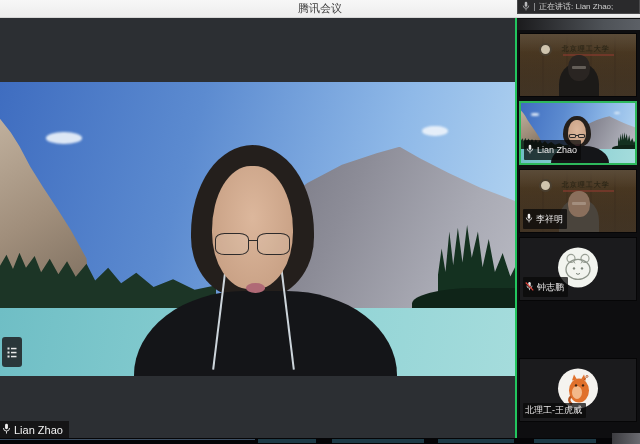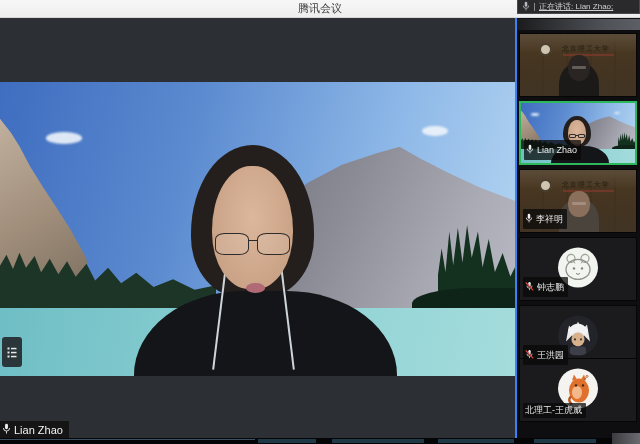--- a/index.html
+++ b/index.html
@@ -1,31 +1,31 @@
 <!DOCTYPE html>
 <html><head>
 <meta charset="utf-8">
 <style>
   html,body{margin:0;padding:0;background:#000;}
   *{box-sizing:border-box;}
   #app{position:relative;width:640px;height:444px;overflow:hidden;
-       font-family:"Liberation Sans","DejaVu Sans",sans-serif;background:#3b82f6;}
+       font-family:"Liberation Sans","DejaVu Sans",sans-serif;background:#22c55e;}
 
   
   .titlebar{position:absolute;left:0;top:0;width:640px;height:18px;
     background:linear-gradient(#f7f7f7,#ededed);border-bottom:1px solid #d6d6d6;
     display:flex;align-items:center;justify-content:center;z-index:3;}
   .titlebar .title{font-size:11px;color:#3a3a3a;}
 
   
   .speakbox{position:absolute;left:517px;top:0;width:123px;height:14px;z-index:9;
     background:#2a2a2c;border:1px solid #4a4a4c;border-top:none;
     display:flex;align-items:center;padding:0 4px;gap:4px;}
   .speakbox .divider{width:1px;height:8px;background:#8a8a8c;}
-  .speakbox .label{font-size:8px;color:#cfcfcf;white-space:nowrap;text-decoration:underline;}
+  .speakbox .label{font-size:8px;color:#cfcfcf;white-space:nowrap;}
 
   
   .main-area{position:absolute;left:0;top:18px;width:515px;height:426px;background:#2c2f33;}
 
   
   .scene{position:relative;width:100%;height:100%;overflow:hidden;
     background:linear-gradient(105deg,#3f6dc0,#5c8bd0 35%,#8fb9e8 70%,#b8d8f2);}
   .scene .cloud{position:absolute;background:#eef4fb;border-radius:50%;filter:blur(1px);opacity:.9;}
   .scene .cloud.c1{left:9%;top:17%;width:7%;height:4%;}
   .scene .cloud.c2{left:82%;top:15%;width:5%;height:3.5%;}
@@ -270,43 +270,20 @@
               <rect x="4.4" y="0.6" width="3.2" height="6.2" rx="1.6" fill="#e8e8e8"></rect>
               <path d="M2.6 5.4a3.4 3.4 0 0 0 6.8 0" stroke="#e8e8e8" stroke-width="1" fill="none"></path>
               <line x1="6" y1="9" x2="6" y2="11.4" stroke="#e8e8e8" stroke-width="1"></line>
               <line x1="1" y1="1.2" x2="11" y2="11.6" stroke="#e0433a" stroke-width="1.6"></line>
             </svg>
         </span>
         <span class="nm">钟志鹏</span>
       </div>
     </div>
 
-    <div class="tile avatar-tile" style="top:291px">
-      <div class="avatar-circle" style="background:#23242a">
-        <svg width="40" height="40" viewBox="0 0 40 40">
-          <path d="M8 26 L11 10 L16 16 L20 6 L24 15 L29 9 L32 26 L26 20 L20 27 L14 20 Z" fill="#e9e9ec"></path>
-          <ellipse cx="20" cy="24" rx="6.5" ry="7" fill="#d9b08c"></ellipse>
-          <path d="M10 14 Q20 2 30 14 L28 20 Q20 12 12 20 Z" fill="#f2f2f4"></path>
-          <circle cx="17" cy="24" r="1.1" fill="#3a3a42"></circle>
-            <circle cx="23" cy="24" r="1.1" fill="#3a3a42"></circle>
-          <rect x="12" y="31" width="16" height="9" rx="3" fill="#3c3f48"></rect>
-        </svg>
-      </div>
-      <div class="chip">
-        <span>
-          <svg width="9" height="11" viewBox="0 0 12 13">
-              <rect x="4.4" y="0.6" width="3.2" height="6.2" rx="1.6" fill="#e8e8e8"></rect>
-              <path d="M2.6 5.4a3.4 3.4 0 0 0 6.8 0" stroke="#e8e8e8" stroke-width="1" fill="none"></path>
-              <line x1="6" y1="9" x2="6" y2="11.4" stroke="#e8e8e8" stroke-width="1"></line>
-              <line x1="1" y1="1.2" x2="11" y2="11.6" stroke="#e0433a" stroke-width="1.6"></line>
-            </svg>
-        </span>
-        <span class="nm">王洪园</span>
-      </div>
-    </div>
 
     <div class="tile avatar-tile" style="top:344px">
       <div class="avatar-circle" style="background:#f5f3ef">
         <svg width="40" height="40" viewBox="0 0 40 40">
           <path d="M14 12 L16 6 L19 11 Z" fill="#e0712c"></path>
             <path d="M23 11 L26 6 L28 12 Z" fill="#e0712c"></path>
           <ellipse cx="21" cy="22" rx="10" ry="12" fill="#e0712c"></ellipse>
           <path d="M13 28 q-4 4 1 8" fill="none" stroke="#b5531f" stroke-width="2.4"></path>
           <ellipse cx="19" cy="24" rx="5" ry="6.5" fill="#f3b98a"></ellipse>
           <circle cx="18" cy="17" r="1.2" fill="#3a2416"></circle>

